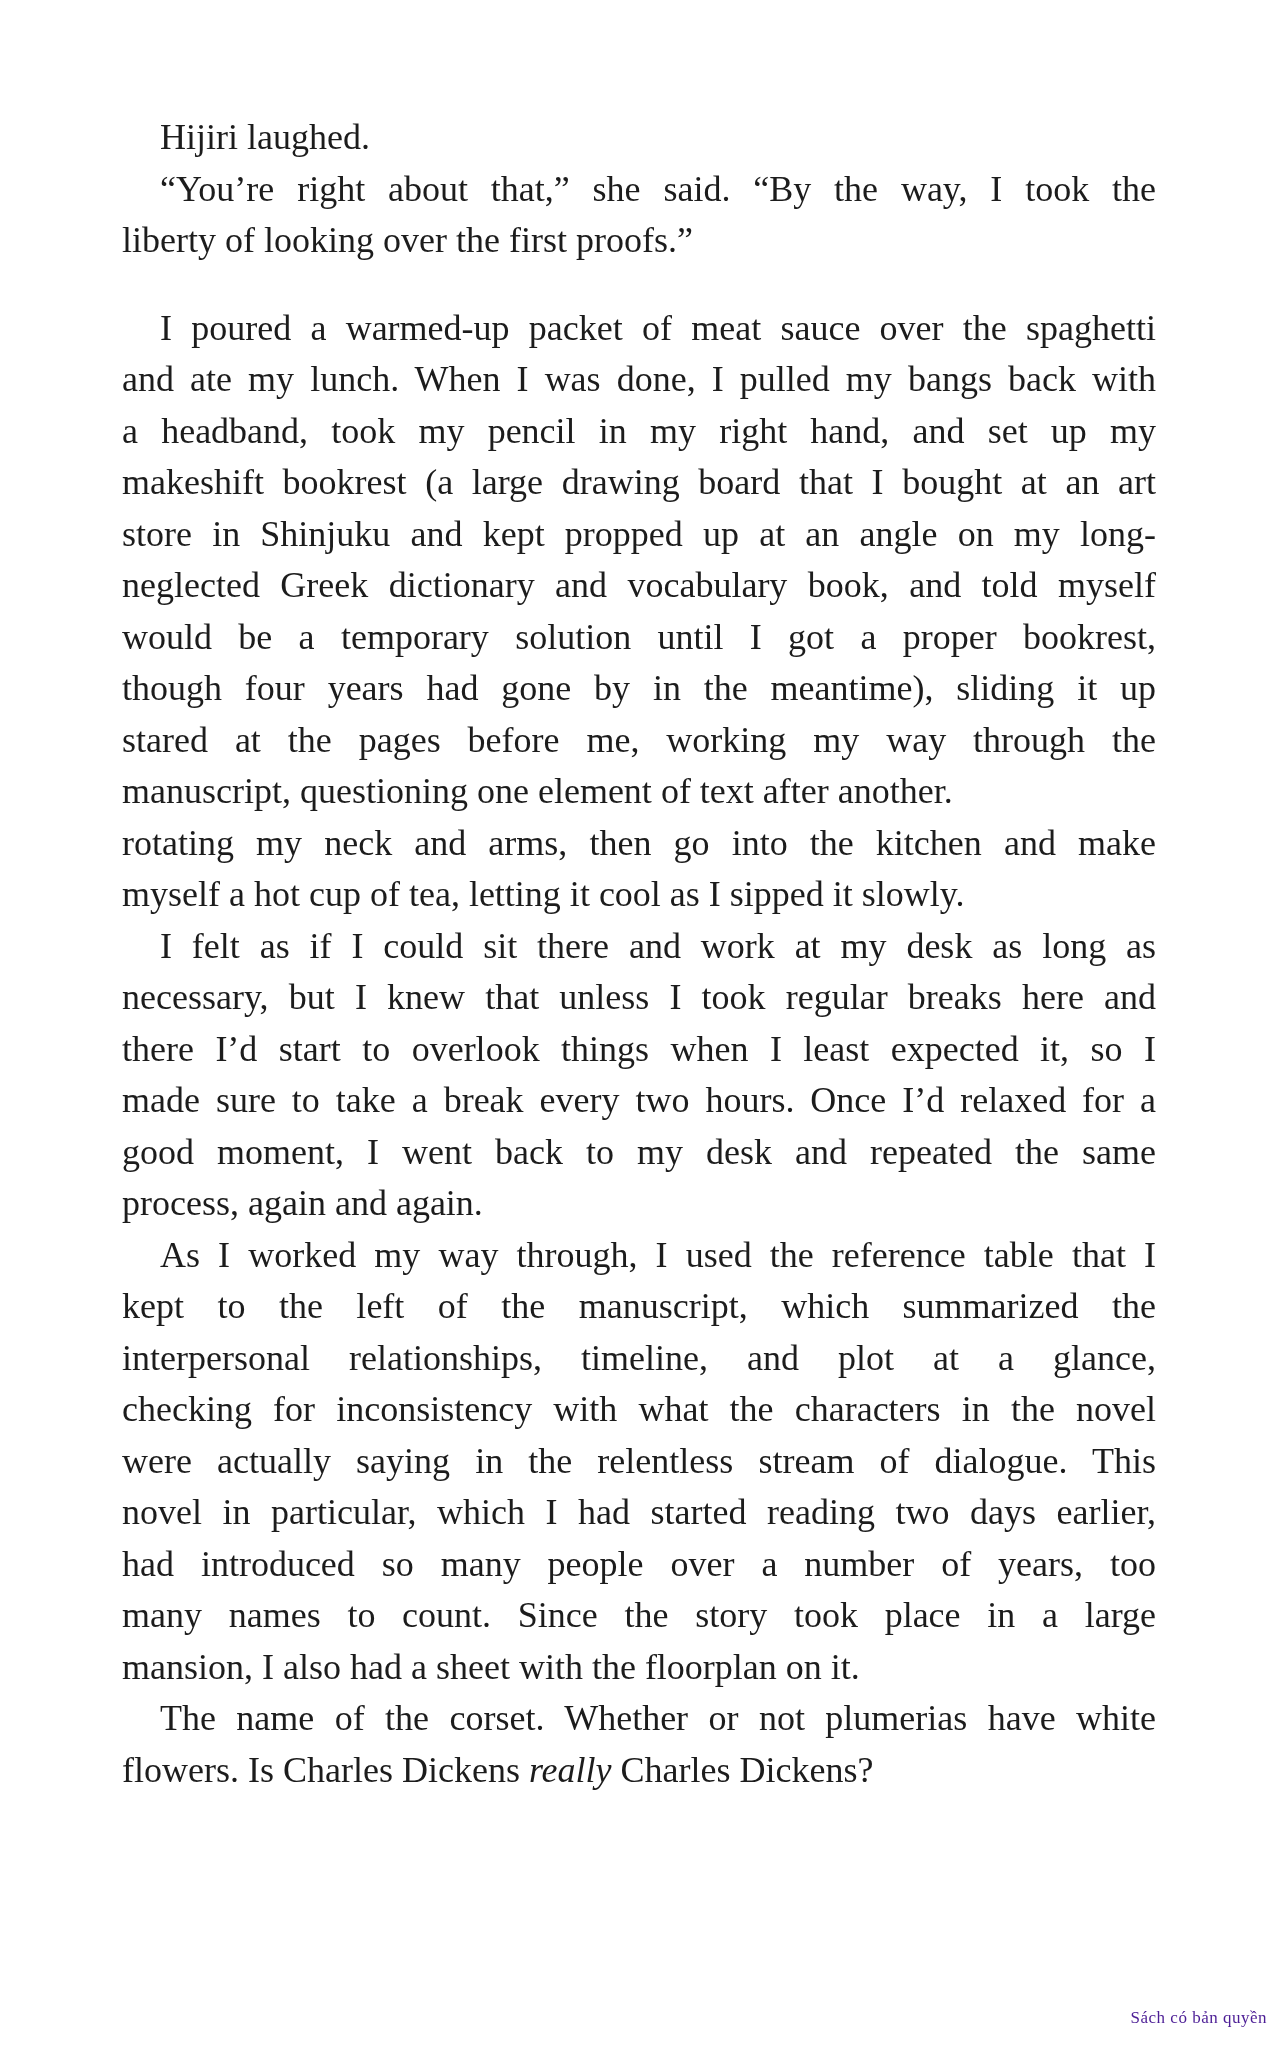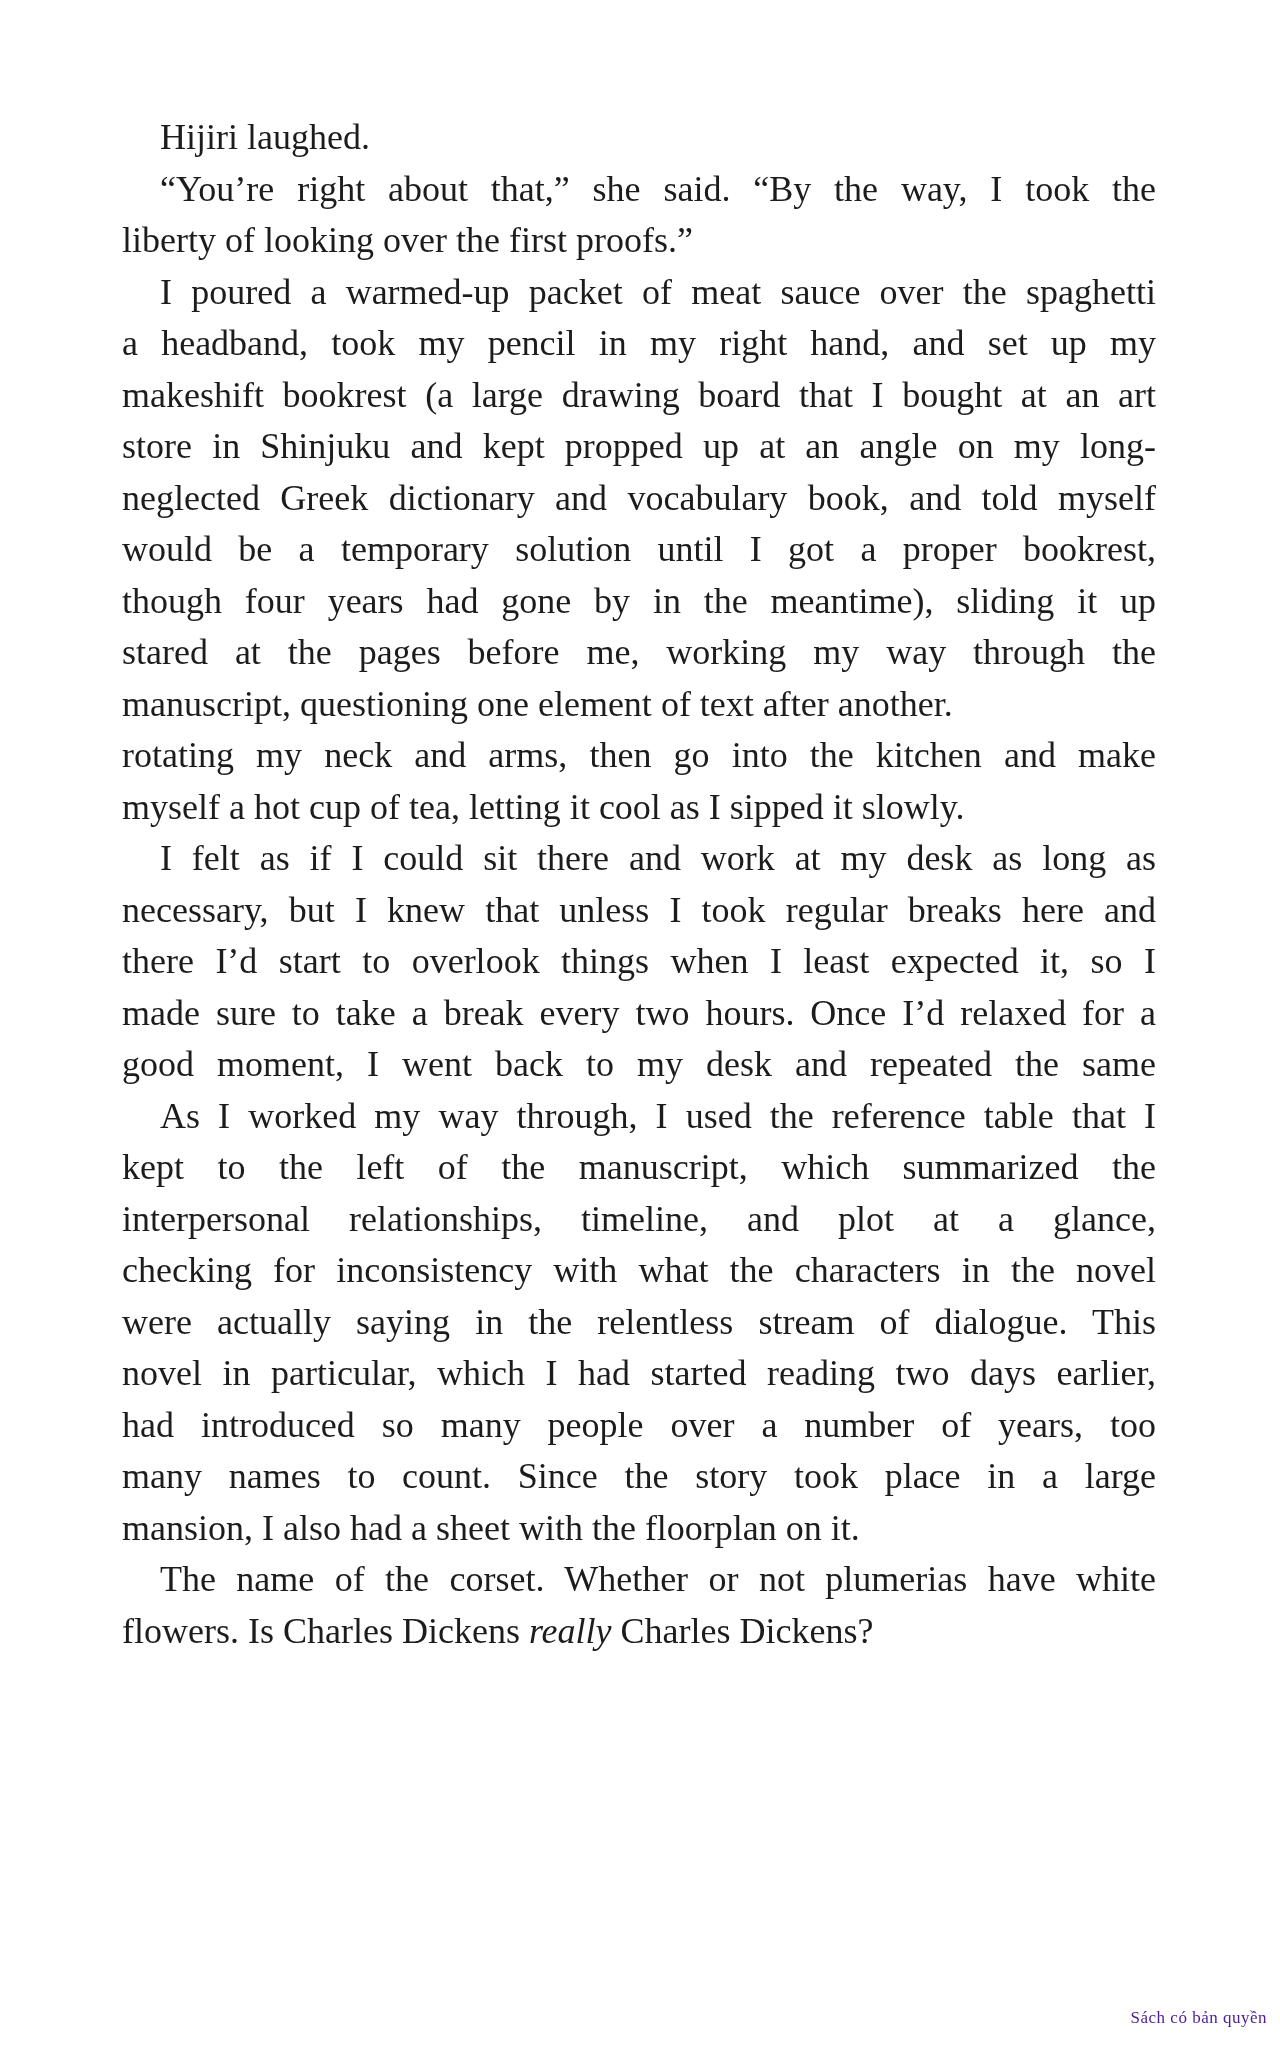--- a/index.html
+++ b/index.html
@@ -53,36 +53,38 @@
   }
 </style>
 </head>
 <body>
 
 <div class="page">
   <div class="text-block" style="color: rgb(28, 28, 28);">
       <div class="line last indent"><span>Hijiri laughed.</span></div>
       <div class="line indent"><span>“You’re right about that,” she said. “By the way, I took the</span></div>
       <div class="line last"><span>liberty of looking over the first proofs.”</span></div>
-      <div class="line indent" style=""><span>I poured a warmed-up packet of meat sauce over the spaghetti</span></div>
+      <div class="line indent" style="margin-top: 36px;"><span>I poured a warmed-up packet of meat sauce over the spaghetti</span></div>
+      <div class="line"><span>and ate my lunch. When I was done, I pulled my bangs back with</span></div>
       <div class="line"><span>a headband, took my pencil in my right hand, and set up my</span></div>
       <div class="line"><span>makeshift bookrest (a large drawing board that I bought at an art</span></div>
       <div class="line"><span>store in Shinjuku and kept propped up at an angle on my long-</span></div>
       <div class="line"><span>neglected Greek dictionary and vocabulary book, and told myself</span></div>
       <div class="line"><span>would be a temporary solution until I got a proper bookrest,</span></div>
       <div class="line"><span>though four years had gone by in the meantime), sliding it up</span></div>
       <div class="line"><span>stared at the pages before me, working my way through the</span></div>
       <div class="line last"><span>manuscript, questioning one element of text after another.</span></div>
       <div class="line"><span>rotating my neck and arms, then go into the kitchen and make</span></div>
       <div class="line last"><span>myself a hot cup of tea, letting it cool as I sipped it slowly.</span></div>
       <div class="line indent"><span>I felt as if I could sit there and work at my desk as long as</span></div>
       <div class="line"><span>necessary, but I knew that unless I took regular breaks here and</span></div>
       <div class="line"><span>there I’d start to overlook things when I least expected it, so I</span></div>
       <div class="line"><span>made sure to take a break every two hours. Once I’d relaxed for a</span></div>
       <div class="line"><span>good moment, I went back to my desk and repeated the same</span></div>
+      <div class="line last"><span>process, again and again.</span></div>
       <div class="line indent"><span>As I worked my way through, I used the reference table that I</span></div>
       <div class="line"><span>kept to the left of the manuscript, which summarized the</span></div>
       <div class="line"><span>interpersonal relationships, timeline, and plot at a glance,</span></div>
       <div class="line"><span>checking for inconsistency with what the characters in the novel</span></div>
       <div class="line"><span>were actually saying in the relentless stream of dialogue. This</span></div>
       <div class="line"><span>novel in particular, which I had started reading two days earlier,</span></div>
       <div class="line"><span>had introduced so many people over a number of years, too</span></div>
       <div class="line"><span>many names to count. Since the story took place in a large</span></div>
       <div class="line last"><span>mansion, I also had a sheet with the floorplan on it.</span></div>
       <div class="line indent"><span>The name of the corset. Whether or not plumerias have white</span></div>

